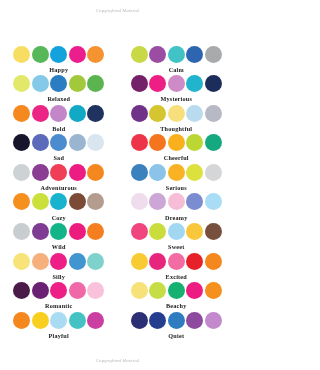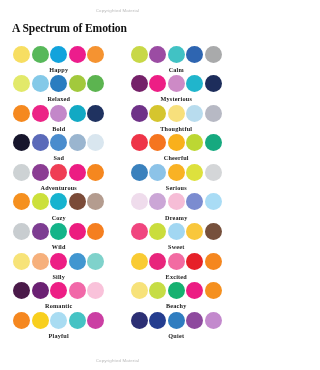--- a/index.html
+++ b/index.html
@@ -92,21 +92,20 @@
     white-space: nowrap;
   }
 </style>
 </head>
 <body>
 
 <div class="page">
 
   <div class="watermark watermark-top">Copyrighted Material</div>
 
-  <div class="title">A Spectrum of Emotion</div>
 
   <div class="columns">
     <div class="column">
         <div class="palette">
           <div class="swatch-row">
             <div class="swatch" title="#f7de62" style="background: rgb(247, 222, 98);"></div>
             <div class="swatch" title="#57b85a" style="background: rgb(87, 184, 90);"></div>
             <div class="swatch" title="#12a3dc" style="background: rgb(18, 163, 220);"></div>
             <div class="swatch" title="#ec1d8c" style="background: rgb(236, 29, 140);"></div>
             <div class="swatch" title="#f59331" style="background: rgb(245, 147, 49);"></div>

